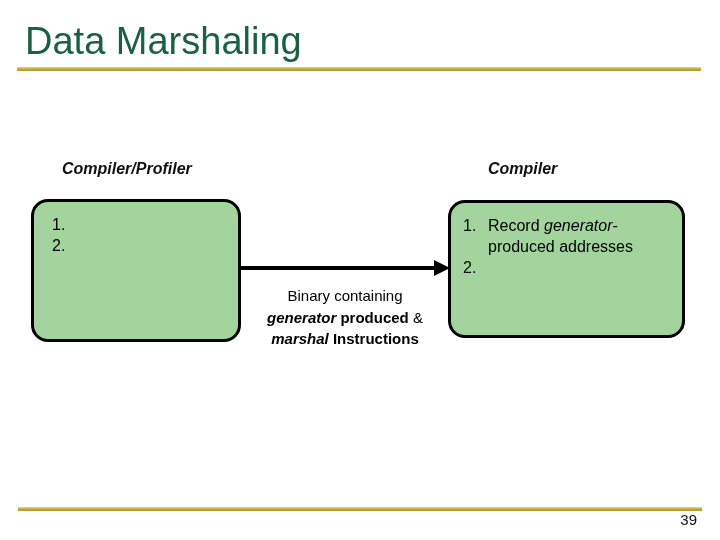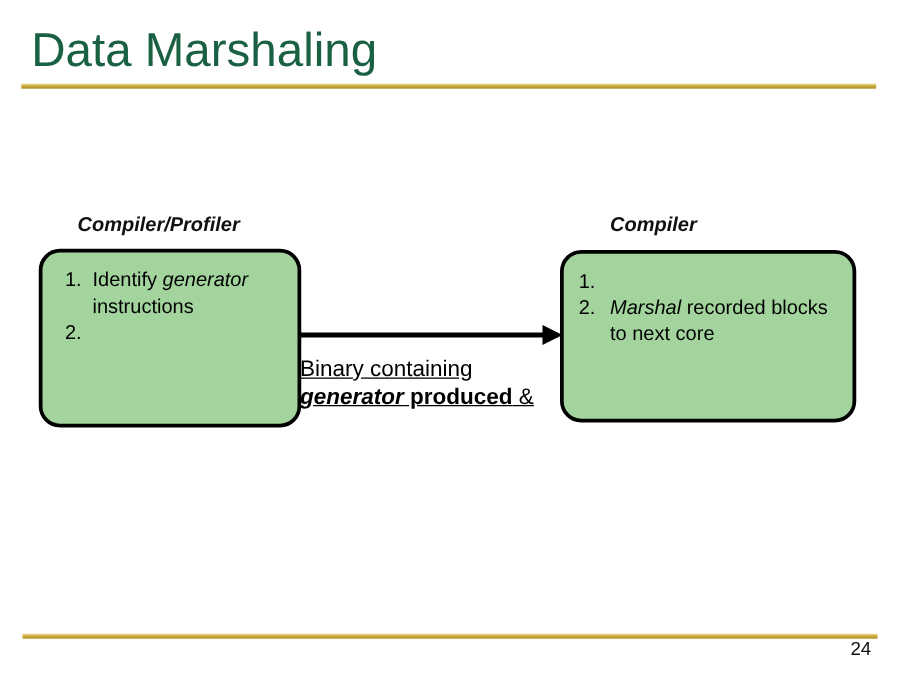--- a/index.html
+++ b/index.html
@@ -12,21 +12,21 @@
     font-size:38px; font-weight:400; color:#1a6144; line-height:1.15;
     white-space:nowrap;
   }
   .rule {
     position:absolute; height:4px;
     background:linear-gradient(180deg,#ecd98b 0%,#c3a336 55%,#b9992d 100%);
   }
   .rule-top { left:17px; top:67px; width:684px; }
   .rule-bottom { left:18px; top:507px; width:684px; }
   .panel-header {
-    position:absolute; top:172px; font-size:16px;
+    position:absolute; top:160px; font-size:16px;
     font-weight:bold; font-style:italic; color:#111; white-space:nowrap;
   }
   .panel-header.ph-left { left:62px; }
   .panel-header.ph-right { left:488px; }
   .box {
     position:absolute; box-sizing:border-box; background:#a3d49e;
     border:3px solid #000; border-radius:17px;
   }
   .box.box-left  { left:31px;  top:199px; width:210px; height:143px; padding:12px 5px 0 18px; }
   .box.box-right { left:448px; top:200px; width:237px; height:138px; padding:12px 8px 0 12px; }
@@ -35,61 +35,61 @@
   .box-right .num { width:25px; }
   .txt { flex:1; }
   .arrow-shaft { position:absolute; left:240px; top:266px; width:196px; height:4px; background:#000; }
   .arrow-head {
     position:absolute; left:434px; top:260px; width:0; height:0;
     border-top:8px solid transparent; border-bottom:8px solid transparent;
     border-left:16px solid #000;
   }
   .arrow-label {
     position:absolute; left:240px; top:285px; width:210px;
-    font-size:18px; line-height:21.5px;text-decoration:underline;
+    text-align:center; font-size:15px; line-height:21.5px;
   }
   .b  { font-weight:bold; }
   .bi { font-weight:bold; font-style:italic; }
   .page-number { position:absolute; top:511px; right:23px; font-size:15px; color:#111; }
 </style>
 </head>
 <body>
 
 <div class="slide">
 
   <div class="title">Data Marshaling</div>
   <div class="rule rule-top"></div>
 
   <div class="panel-header ph-left">Compiler/Profiler</div>
   <div class="panel-header ph-right">Compiler</div>
 
   <div class="box box-left">
     <div class="li">
       <span class="num">1.</span>
-      <span class="txt"><span>Identify </span><i>generator</i><wbr><span> instructions</span></span>
     </div>
     <div class="li">
       <span class="num">2.</span>
     </div>
   </div>
 
   <div class="arrow-shaft"></div>
   <div class="arrow-head"></div>
 
   <div class="arrow-label">
     <div>Binary containing</div>
     <div><span class="bi">generator</span><span class="b"> produced</span><span> &amp;</span></div>
+    <div><span class="bi">marshal</span><span class="b"> Instructions</span></div>
   </div>
 
   <div class="box box-right">
     <div class="li">
       <span class="num">1.</span>
+      <span class="txt"><span>Record </span><i>generator-</i><wbr><span>produced addresses</span></span>
     </div>
     <div class="li">
       <span class="num">2.</span>
-      <span class="txt"><span> </span><i>Marshal</i><wbr><span> recorded blocks to next core</span></span>
     </div>
   </div>
 
   <div class="rule rule-bottom"></div>
-  <div class="page-number">24</div>
+  <div class="page-number">39</div>
 
 </div>
 
 </body></html>

